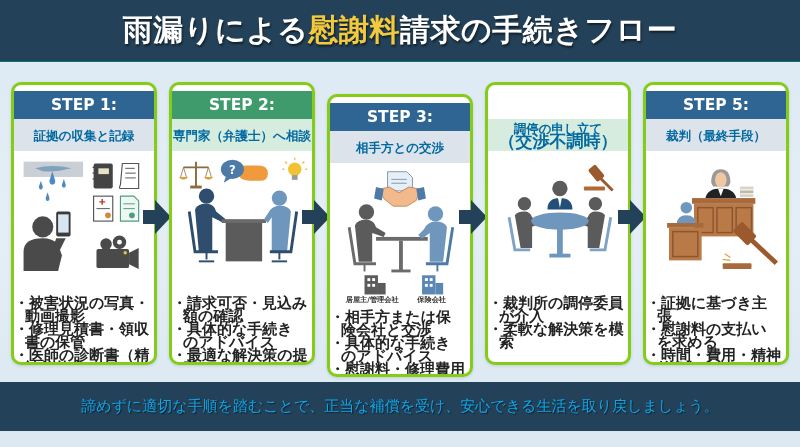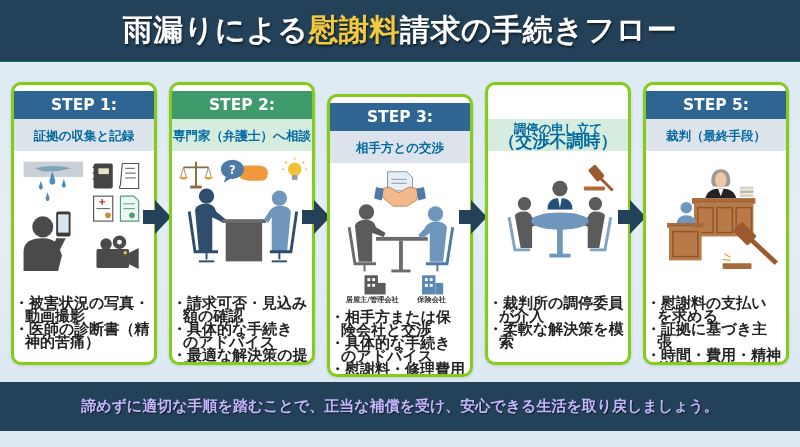--- a/index.html
+++ b/index.html
@@ -61,21 +61,21 @@
     position: absolute; top: 200px; width: 28px; height: 34px;
   }
   .arrow svg { width: 100%; height: 100%; display: block; }
 
   .footer {
     position: absolute; left: 0; top: 382px; width: 800px; height: 49px;
     background: #234158;
     display: flex; align-items: center; justify-content: center;
   }
   .footer-text {
-    color: #c4b5fd; font-size: 15px; font-weight: bold; white-space: nowrap;
+    color: #0ea5e9; font-size: 15px; font-weight: normal; white-space: nowrap;
     text-shadow: 1px 1px 1px rgba(0,0,0,0.5);
   }
 </style>
 </head>
 <body>
 
 <div class="title-bar">
   <div class="title"><span>雨漏りによる</span><span class="hl">慰謝料</span><span>請求の手続きフロー</span></div>
 </div>
 
@@ -131,20 +131,21 @@
         <circle cx="110" cy="90" r="7" fill="#4a4a4a"></circle>
         <circle cx="110" cy="90" r="2.5" fill="#fff"></circle>
         <rect x="86" y="97" width="34" height="20" rx="2" fill="#4a4a4a"></rect>
         <path d="M120 101 L130 96 V118 L120 113 Z" fill="#4a4a4a"></path>
         <circle cx="116" cy="101" r="1.8" fill="#e9c24a"></circle>
       </g>
     </svg>
   </div>
   <ul class="bullets">
     <li>被害状況の写真・動画撮影</li>
+    <li>修理見積書・領収書の保管</li>
     <li>医師の診断書（精神的苦痛）</li>
   </ul>
 </div>
 
 <div class="arrow" style="left:143px;">
   <svg viewBox="0 0 28 34">
       <path d="M0 10 H12 V0 L28 17 L12 34 V24 H0 Z" fill="#234158"></path>
     </svg>
 </div>
 
@@ -337,22 +338,22 @@
       </g>
       <g>
         <rect x="96" y="70" width="14" height="22" rx="2" transform="rotate(-45 103 81)" fill="#9b5a2e"></rect>
         <line x1="108" y1="86" x2="136" y2="112" stroke="#9b5a2e" stroke-width="5"></line>
         <rect x="80" y="112" width="30" height="6" rx="1" fill="#a86a3c"></rect>
         <path d="M82 102 L88 106 M80 108 L88 109" stroke="#d9a23a" stroke-width="1.2"></path>
       </g>
     </svg>
   </div>
   <ul class="bullets">
+    <li>証拠に基づき主張</li>
     <li>慰謝料の支払いを求める</li>
-    <li>証拠に基づき主張</li>
     <li>時間・費用・精神的負担大</li>
     <li>正当な権利を守るための手段</li>
   </ul>
 </div>
 
 <div class="footer">
   <div class="footer-text">諦めずに適切な手順を踏むことで、正当な補償を受け、安心できる生活を取り戻しましょう。</div>
 </div>
 
 </body></html>

